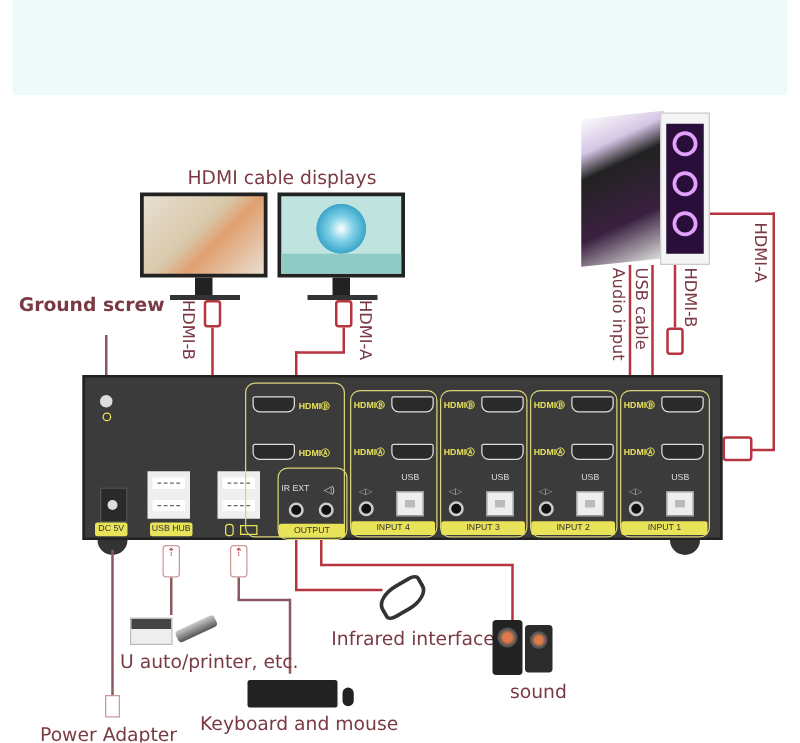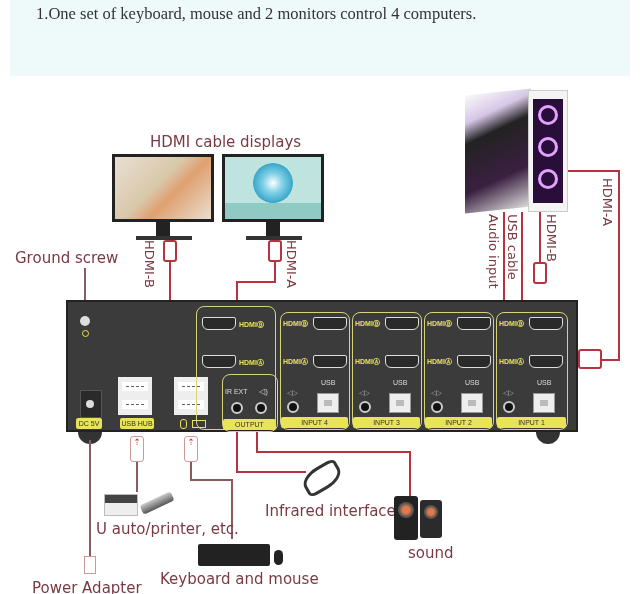--- a/index.html
+++ b/index.html
@@ -23,21 +23,20 @@
   .monitor{position:absolute;width:102px;height:68px;background:#222;box-sizing:border-box;padding:3px;}
   .stand{position:absolute;width:14px;height:16px;background:#222;}
   .foot{position:absolute;width:56px;height:4px;background:#333;}
   .plug{position:absolute;width:14px;height:22px;border:2px solid #b5343f;border-radius:3px;background:#fff;box-sizing:border-box;}
   .usbplug{position:absolute;width:14px;height:26px;border:1.5px solid #c99;border-radius:3px;background:#fff;box-sizing:border-box;font-size:9px;text-align:center;color:#b5343f;}
 </style>
 </head>
 <body>
 
 <div class="banner">
-  <div class="line" style="top:4px;">1.One set of keyboard, mouse and 2 monitors control 4 computers.</div>
 </div>
 
 <div class="lbl" style="left:150px;top:133px;font-size:15px;">HDMI cable displays</div>
 <div class="monitor" style="left:112px;top:154px;">
   <div style="width:100%;height:100%;background:linear-gradient(135deg,#e8e0d4 0%,#d9c7a8 45%,#e0a070 60%,#e9dfd0 100%);"></div>
 </div>
 <div class="stand" style="left:156px;top:222px;"></div>
 <div class="foot" style="left:136px;top:236px;"></div>
 
 <div class="monitor" style="left:222px;top:154px;">
@@ -53,21 +52,21 @@
 <div class="plug" style="left:268px;top:240px;"></div>
 <div class="vlbl" style="left:142px;top:240px;">HDMI-B</div>
 <div class="vlbl" style="left:284px;top:240px;">HDMI-A</div>
 
 <div class="wire" style="left:169px;top:262px;width:2px;height:60px;"></div>
 <div class="wire" style="left:169px;top:321px;width:28px;height:2px;"></div>
 <div class="wire" style="left:274px;top:262px;width:2px;height:20px;"></div>
 <div class="wire" style="left:236px;top:281px;width:40px;height:2px;"></div>
 <div class="wire" style="left:236px;top:281px;width:2px;height:78px;"></div>
 
-<div class="lbl" style="left:15px;top:249px;">Ground screw</div>
+<div class="lbl" style="left:15px;top:235px;font-weight:bold;">Ground screw</div>
 <div class="wire-g" style="left:84px;top:268px;width:1.5px;height:52px;"></div>
 
 <div style="position:absolute;left:465px;top:92px;width:66px;height:118px;background:linear-gradient(160deg,#fafafa 0%,#d6c6e6 20%,#222 35%,#3a2040 70%,#ddd 100%);transform:skewY(-6deg);"></div>
 <div style="position:absolute;left:528px;top:90px;width:40px;height:122px;background:#f4f4f4;border:1px solid #ccc;box-sizing:border-box;">
   <div style="position:absolute;left:4px;top:8px;width:30px;height:104px;background:#2a0e3a;">
     <div style="position:absolute;left:5px;top:6px;width:20px;height:20px;border-radius:50%;border:3px solid #e3a0ff;box-sizing:border-box;"></div>
     <div style="position:absolute;left:5px;top:38px;width:20px;height:20px;border-radius:50%;border:3px solid #e3a0ff;box-sizing:border-box;"></div>
     <div style="position:absolute;left:5px;top:70px;width:20px;height:20px;border-radius:50%;border:3px solid #e3a0ff;box-sizing:border-box;"></div>
   </div>
 </div>

